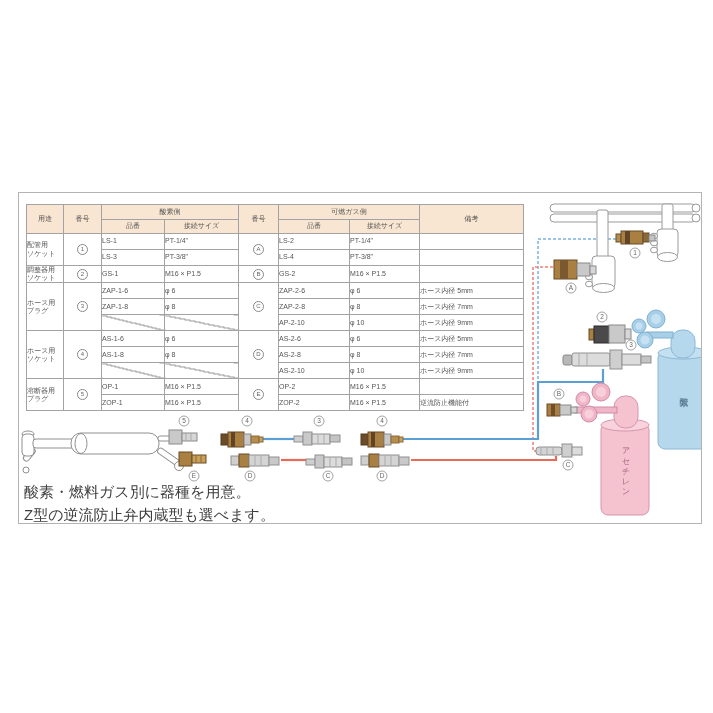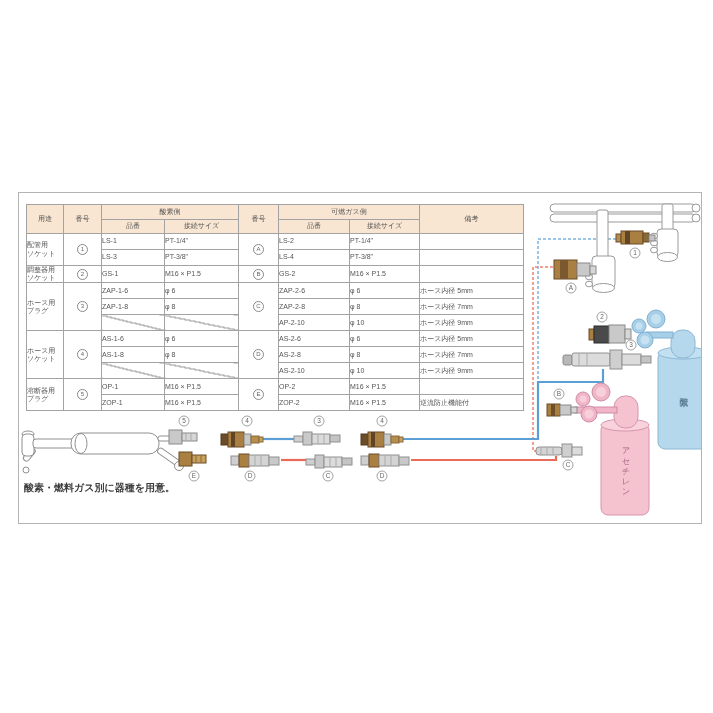--- a/index.html
+++ b/index.html
@@ -25,21 +25,21 @@
         transparent calc(50% - 0.6px),#9a9a9a calc(50% - 0.6px),
         #9a9a9a calc(50% + 0.6px),transparent calc(50% + 0.6px));}
   .circ{display:inline-block;width:9px;height:9px;line-height:9px;border:1px solid #8a8a8a;
         border-radius:50%;font-size:6px;text-align:center;color:#666;background:#fff;}
   
   svg.diagram{position:absolute;left:0;top:0;}
   .vlabel{position:absolute;writing-mode:vertical-rl;text-orientation:upright;
         letter-spacing:1px;}
   #ox-label{left:658px;top:197px;font-size:9px;color:#58788f;}
   #ac-label{left:600px;top:249px;font-size:8px;color:#a8627e;}
-  .notes{position:absolute;left:5px;top:287px;font-size:10px;color:#3d3d3d;line-height:1.55;font-weight:bold;}
+  .notes{position:absolute;left:5px;top:287px;font-size:15px;color:#3d3d3d;line-height:1.55;}
 </style>
 </head>
 <body>
 
 <div class="page">
  <div class="content-box">
 
   <svg class="diagram" width="682" height="330" viewBox="0 0 682 330">
     <defs>
       <g id="sock-brass">
@@ -409,16 +409,17 @@
             <td class="c-rem">逆流防止機能付</td>
           </tr>
         </tbody>
   </table>
 
   <div class="vlabel" id="ox-label">酸素</div>
   <div class="vlabel" id="ac-label">アセチレン</div>
 
   <div class="notes">
     <div>酸素・燃料ガス別に器種を用意。</div>
+    <div>Z型の逆流防止弁内蔵型も選べます。</div>
   </div>
 
  </div>
 </div>
 
 </body></html>

